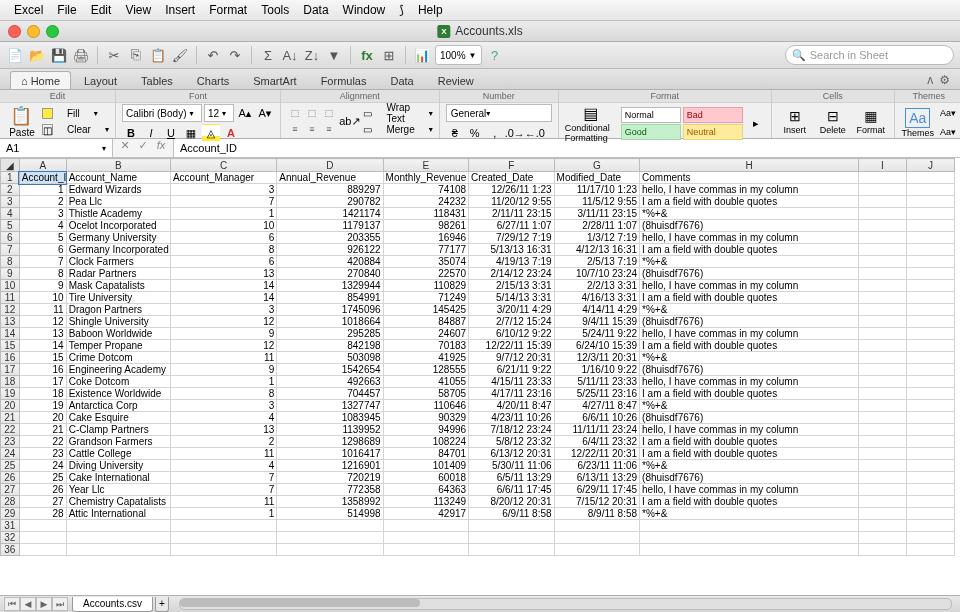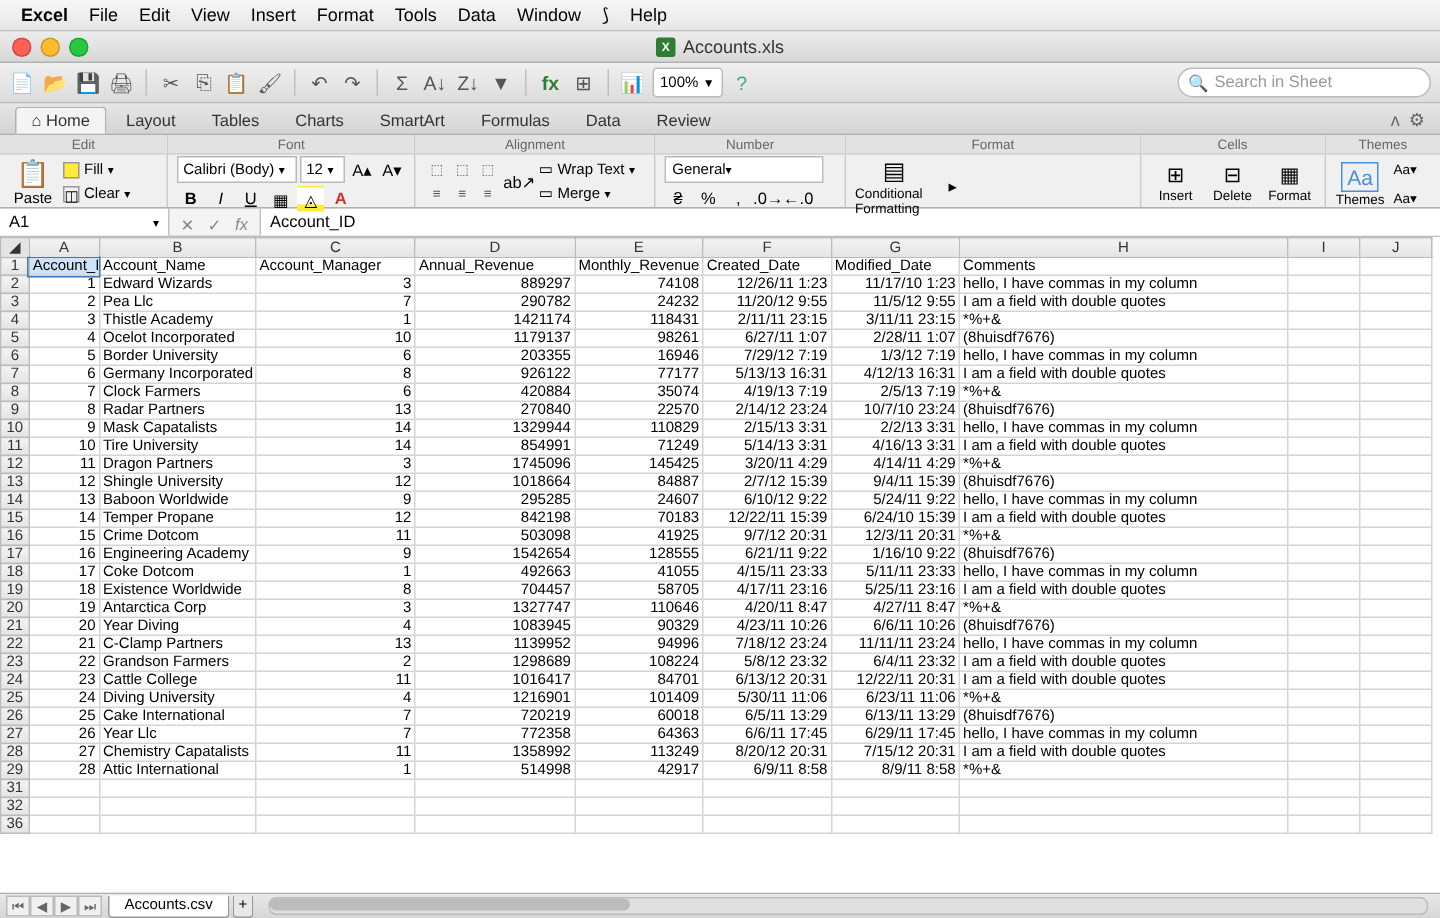--- a/index.html
+++ b/index.html
@@ -1,19 +1,19 @@
 <!DOCTYPE html>
 <html><head>
 <meta charset="utf-8">
 <style>
 html,body{margin:0;padding:0;font-family:"Lucida Grande","Helvetica Neue",Arial,sans-serif;font-size:11px;background:#e8e8e8;overflow:hidden;width:960px;height:612px}
 .menubar{background:linear-gradient(#f7f7f7,#e6e6e6);height:20px;display:flex;align-items:center;padding:0 6px;border-bottom:1px solid #bfbfbf;font-size:12px}
 .menubar .apple{font-size:13px;margin-right:8px}
 .menubar span{margin-right:14px;cursor:default}
-.menubar .xl{font-weight:bold}
+.menubar .xl{font-weight:normal}
 .titlebar{background:linear-gradient(#ececec,#d8d8d8);height:20px;display:flex;align-items:center;border-bottom:1px solid #b0b0b0;position:relative}
 .traffic{display:flex;gap:6px;margin-left:8px}
 .tl{width:11px;height:11px;border-radius:50%;border:1px solid rgba(0,0,0,.2)}
 .tl.r{background:#ff5f57}.tl.y{background:#ffbd2e}.tl.g{background:#28c940}
 .doc-title{position:absolute;left:50%;transform:translateX(-50%);display:flex;align-items:center;gap:5px;color:#333;font-size:12px}
 .doc-title .xic{width:13px;height:13px;background:#2e7d32;border-radius:2px;color:#fff;font-size:8px;font-weight:bold;display:flex;align-items:center;justify-content:center}
 .toolbar1{background:linear-gradient(#f0f0f0,#dcdcdc);height:26px;display:flex;align-items:center;padding:0 6px;border-bottom:1px solid #b9b9b9;gap:4px}
 .tbtn{width:18px;height:18px;display:flex;align-items:center;justify-content:center;border-radius:3px;color:#555;font-size:13px;cursor:default}
 .sp{width:1px;height:18px;background:#c0c0c0;margin:0 3px}
 .zoom{display:flex;align-items:center;border:1px solid #bbb;border-radius:3px;background:#fff;height:18px;padding:0 4px;font-size:10px;gap:3px}
@@ -25,42 +25,42 @@
 .ribtab.home{display:flex;align-items:flex-end;gap:3px}
 .ribtab.home::before{content:"⌂";font-size:11px}
 .ribtabs .gear{margin-left:auto;display:flex;gap:6px;padding-bottom:2px;color:#666;font-size:12px}
 .ribbon{background:#f0f0f0;height:48px;border-bottom:1px solid #b0b0b0;display:flex;font-size:10px;position:relative}
 .rgroup{border-right:1px solid #ccc;padding:1px 6px 0;display:flex;flex-direction:column;position:relative}
 .rgroup .ghdr{font-size:9px;color:#666;text-align:center;background:#e2e2e2;margin:-1px -6px 1px;padding:0 4px;border-bottom:1px solid #d0d0d0;height:12px;line-height:12px}
 .rgroup .gbody{display:flex;align-items:center;gap:4px;flex:1}
 .paste{display:flex;flex-direction:column;align-items:center;justify-content:center;width:32px}
 .paste .ic{font-size:18px;color:#c77f3b}
 .miniv{display:flex;flex-direction:column;gap:1px;font-size:10px}
-.miniv .row{display:flex;align-items:center;gap:3px;height:15px}
+.miniv .row{display:flex;align-items:center;gap:14px;height:15px}
 .swatch{width:9px;height:9px;border:1px solid #999;background:#ffeb3b}
 .swatch.n{background:transparent}
 .fontsel{border:1px solid #bbb;background:#fff;height:16px;font-size:10px;padding:0 3px;display:flex;align-items:center;gap:3px}
 .fontname{width:72px}.fontsize{width:22px}
 .fbtns{display:flex;gap:2px}
 .fb{width:16px;height:16px;border:1px solid transparent;display:flex;align-items:center;justify-content:center;font-size:11px;cursor:default}
 .aligngrid{display:grid;grid-template-columns:repeat(3,16px);grid-template-rows:repeat(2,15px);gap:1px}
 .ab{border:1px solid transparent;display:flex;align-items:center;justify-content:center;font-size:9px;color:#555}
 .numfmt{border:1px solid #bbb;background:#fff;height:16px;width:96px;font-size:10px;padding:0 4px;display:flex;align-items:center;justify-content:flex-start}
 .cfmt{display:flex;flex-direction:column;align-items:center;font-size:9px;width:52px}
 .cfmt .ic{font-size:16px}
 .styles{display:flex;flex-direction:column;gap:1px}
 .sbox{width:52px;height:14px;border:1px solid;font-size:9px;display:flex;align-items:center;padding:0 3px}
 .sbox.normal{background:#fff;border-color:#bbb}
 .sbox.bad{background:#ffc7ce;border-color:#e8a0a8;color:#9c0006}
 .sbox.good{background:#c6efce;border-color:#a0d8ac;color:#006100}
 .sbox.neutral{background:#ffeb9c;border-color:#e8d480;color:#9c5700}
 .cellsgrp{display:flex;gap:2px}
 .cbtn{display:flex;flex-direction:column;align-items:center;width:34px;font-size:9px}
 .cbtn .ic{font-size:14px;height:18px;display:flex;align-items:center}
-.namebox-row{background:#f4f4f4;height:18px;display:flex;align-items:flex-end;border-bottom:1px solid #c0c0c0;font-size:11px}
+.namebox-row{background:#f4f4f4;height:18px;display:flex;align-items:flex-start;border-bottom:1px solid #c0c0c0;font-size:11px}
 .namebox{width:100px;border-right:1px solid #c0c0c0;padding:0 6px;display:flex;align-items:center;justify-content:space-between;height:100%;background:#fff}
 .fxbtns{display:flex;gap:2px;padding:0 4px;color:#888}
 .fxbtns span{width:16px;text-align:center}
 .fxbar{flex:1;background:#fff;padding:0 6px;height:100%;display:flex;align-items:center;border-left:1px solid #c0c0c0}
 .grid-wrap{position:relative;background:#fff;height:437px;overflow:hidden}
 table.sheet{border-collapse:collapse;table-layout:fixed;font-size:10px;width:955px}
 table.sheet th,table.sheet td{border:1px solid #d4d4d4;height:10.5px;padding:0 2px;overflow:hidden;white-space:nowrap;text-overflow:clip}
 table.sheet thead th{background:linear-gradient(#f3f3f3,#e4e4e4);font-weight:normal;text-align:center;color:#333;height:12px;border-color:#bbb;position:sticky;top:0}
 table.sheet .rh{background:linear-gradient(#f3f3f3,#e4e4e4);text-align:center;color:#333;width:18px;border-color:#bbb}
 table.sheet .corner{background:#e4e4e4;width:18px}
@@ -247,20 +247,30 @@
       </div>
     </div>
   </div>
   <div class="rgroup" style="width:200px">
     <div class="ghdr">Format</div>
     <div class="gbody">
       <div class="cfmt">
           <span class="ic">▤</span>
           <span>Conditional Formatting</span>
         </div>
+      <div class="styles">
+        <div style="display:flex;gap:2px">
+          <div class="sbox normal">Normal</div>
+          <div class="sbox bad">Bad</div>
+        </div>
+        <div style="display:flex;gap:2px">
+          <div class="sbox good">Good</div>
+          <div class="sbox neutral">Neutral</div>
+        </div>
+      </div>
       <div class="fb" style="height:30px;align-self:center">▸</div>
     </div>
   </div>
   <div class="rgroup" style="width:112px">
     <div class="ghdr">Cells</div>
     <div class="gbody cellsgrp">
       <div class="cbtn">
           <span class="ic">⊞</span>
           <span>Insert</span>
         </div>
@@ -396,21 +406,21 @@
           <td class="num">98261</td>
           <td class="num">6/27/11 1:07</td>
           <td class="num">2/28/11 1:07</td>
           <td>(8huisdf7676)</td>
           <td></td>
           <td></td>
         </tr>
         <tr>
           <td class="rh">6</td>
           <td class="num">5</td>
-          <td>Border University</td>
+          <td>Germany University</td>
           <td class="num">6</td>
           <td class="num">203355</td>
           <td class="num">16946</td>
           <td class="num">7/29/12 7:19</td>
           <td class="num">1/3/12 7:19</td>
           <td>hello, I have commas in my column</td>
           <td></td>
           <td></td>
         </tr>
         <tr>
@@ -491,21 +501,21 @@
           <td></td>
           <td></td>
         </tr>
         <tr>
           <td class="rh">13</td>
           <td class="num">12</td>
           <td>Shingle University</td>
           <td class="num">12</td>
           <td class="num">1018664</td>
           <td class="num">84887</td>
-          <td class="num">2/7/12 15:39</td>
+          <td class="num">2/7/12 15:24</td>
           <td class="num">9/4/11 15:39</td>
           <td>(8huisdf7676)</td>
           <td></td>
           <td></td>
         </tr>
         <tr>
           <td class="rh">14</td>
           <td class="num">13</td>
           <td>Baboon Worldwide</td>
           <td class="num">9</td>
@@ -591,21 +601,21 @@
           <td class="num">110646</td>
           <td class="num">4/20/11 8:47</td>
           <td class="num">4/27/11 8:47</td>
           <td>*%+&amp;</td>
           <td></td>
           <td></td>
         </tr>
         <tr>
           <td class="rh">21</td>
           <td class="num">20</td>
-          <td>Year Diving</td>
+          <td>Cake Esquire</td>
           <td class="num">4</td>
           <td class="num">1083945</td>
           <td class="num">90329</td>
           <td class="num">4/23/11 10:26</td>
           <td class="num">6/6/11 10:26</td>
           <td>(8huisdf7676)</td>
           <td></td>
           <td></td>
         </tr>
         <tr>

